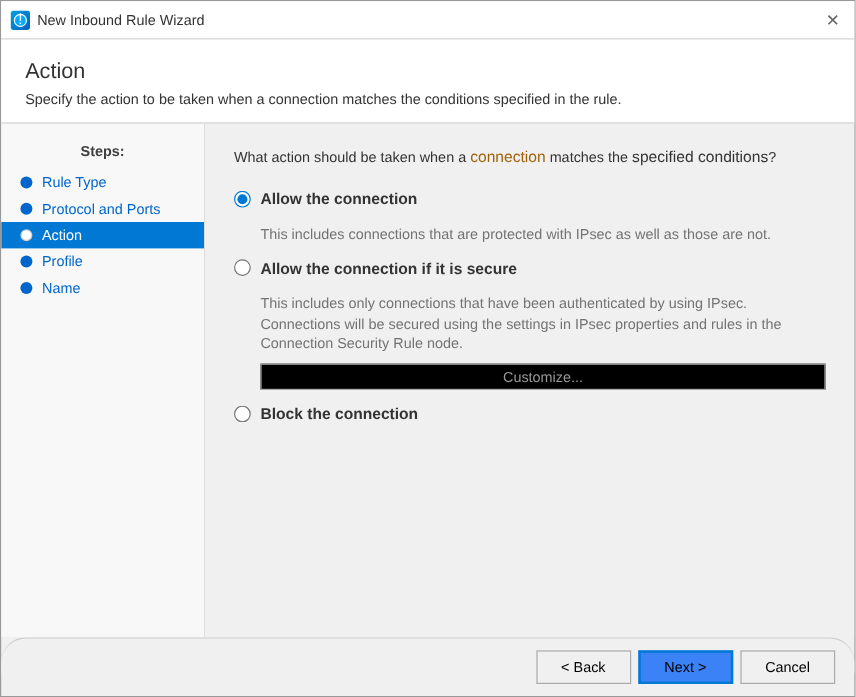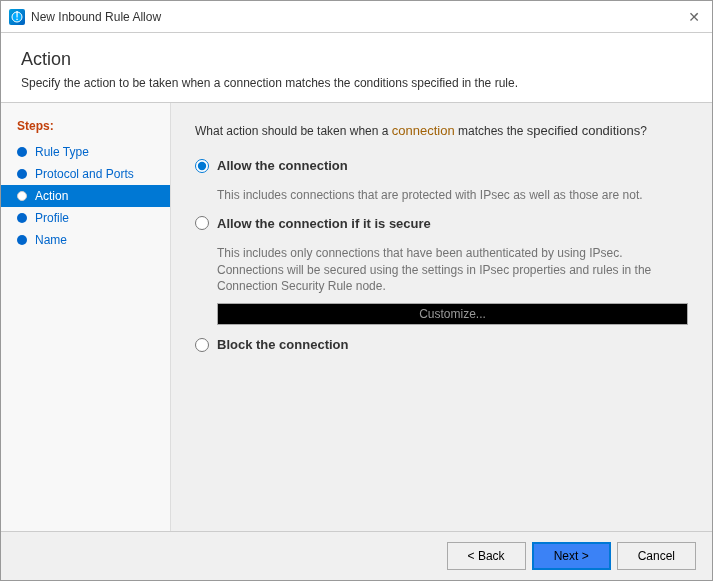--- a/index.html
+++ b/index.html
@@ -92,22 +92,23 @@
       width: 170px;
       background: #f8f8f8;
       border-right: 1px solid #ddd;
       padding: 12px 0;
       flex-shrink: 0;
     }
 
     .steps-label {
       font-weight: 700;
       font-size: 12px;
-      color: #c2410c;
+      color: #404040;
       padding: 4px 16px 8px 16px;
+      text-align: center;
     }
 
     .step-item {
       display: flex;
       align-items: center;
       padding: 4px 16px;
       cursor: pointer;
       color: #0066cc;
     }
 
@@ -202,20 +203,21 @@
     }
 
     .dialog-footer {
       background: #f0f0f0;
       border-top: 1px solid #ccc;
       padding: 10px 16px;
       display: flex;
       justify-content: flex-end;
       gap: 6px;
       flex-shrink: 0;
+      border-radius: 21px;
     }
 
     .btn {
       padding: 5px 20px;
       font-size: 12px;
       border: 1px solid #aaa;
       background: #f0f0f0;
       cursor: pointer;
       min-width: 70px;
       text-align: center;
@@ -232,21 +234,21 @@
 
 <div class="window">
 
   <div class="title-bar">
     <div class="title-bar-icon">
       <svg width="12" height="12" viewBox="0 0 12 12">
         <circle cx="6" cy="6" r="5" fill="#00aaff" stroke="white" stroke-width="1"></circle>
         <text x="6" y="9" text-anchor="middle" font-size="7" fill="white">!</text>
       </svg>
     </div>
-    <span class="title-bar-text">New Inbound Rule Allow</span>
+    <span class="title-bar-text">New Inbound Rule Wizard</span>
     <div class="title-bar-close">✕</div>
   </div>
 
   <div class="dialog-header">
     <div class="dialog-title">Action</div>
     <div class="dialog-description">Specify the action to be taken when a connection matches the conditions specified in the rule.</div>
   </div>
 
   <div class="dialog-body">
 

